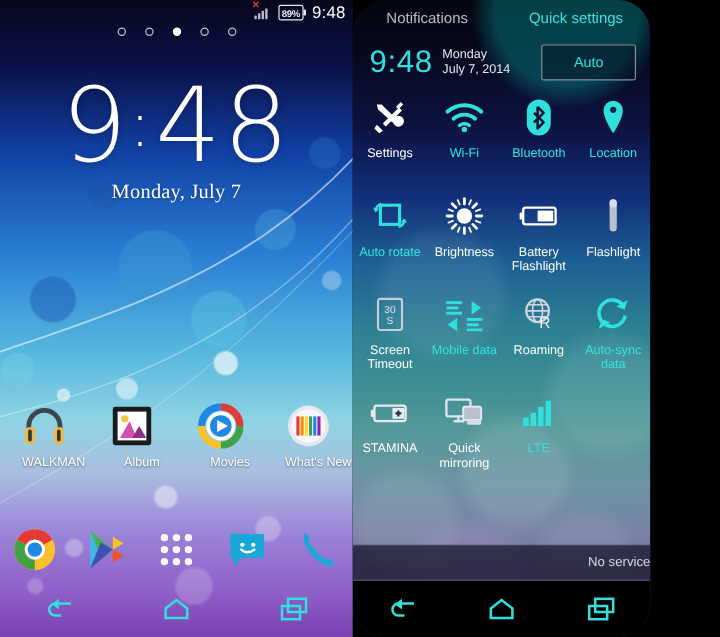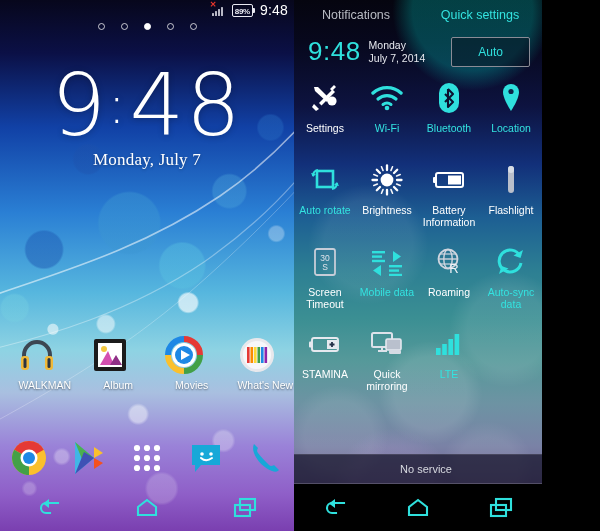--- a/index.html
+++ b/index.html
@@ -66,21 +66,21 @@
   .ic{width:38px;height:38px;position:relative;}
 
   .dock{position:absolute;bottom:53px;left:0;right:0;display:flex;align-items:center;z-index:5;}
   .dock>div{flex:1;display:flex;justify-content:center;}
 
   .navbar{position:absolute;bottom:0;left:0;right:0;height:47px;display:flex;align-items:center;z-index:7;}
   .navbar>div{flex:1;display:flex;justify-content:center;align-items:center;}
   .phone-left .navbar{background:rgba(24,10,42,.0);}
 
   
-  .phone-right{position:relative;width:248px;height:531px;overflow:hidden;}
+  .phone-right{position:relative;width:248px;height:531px;overflow:hidden;border-radius:27px;}
   .qs-bg{position:absolute;inset:0;
     background:linear-gradient(180deg,#05050f 0%,#07081d 8%,#0d1340 20%,#12307a 31%,#1d5f93 41%,
       #2d7f93 51%,#3b8f93 60%,#56999a 68%,#6d93a3 76%,#7a82a6 84%,#6e5f8f 92%,#4b3c63 97%,#2a2440 100%);}
   .qs-bg:after{content:"";position:absolute;inset:0;
     background:
       radial-gradient(circle at 72% 2%,rgba(0,200,190,.30) 0 60px,rgba(0,0,0,0) 80px),
       radial-gradient(circle at 30% 46%,rgba(255,255,255,.07) 0 44px,rgba(0,0,0,0) 60px),
       radial-gradient(circle at 86% 62%,rgba(255,255,255,.09) 0 40px,rgba(0,0,0,0) 58px),
       radial-gradient(circle at 55% 74%,rgba(255,255,255,.10) 0 36px,rgba(0,0,0,0) 52px),
       radial-gradient(circle at 18% 82%,rgba(255,255,255,.08) 0 34px,rgba(0,0,0,0) 50px),
@@ -99,21 +99,21 @@
 
   .qs-grid{position:relative;z-index:3;margin-top:14px;}
   .qs-row{display:flex;margin-bottom:4px;}
   .qs-cell{flex:1;display:flex;flex-direction:column;align-items:center;min-height:78px;}
   .qs-ic{width:34px;height:34px;position:relative;display:flex;align-items:center;justify-content:center;}
   .qs-lbl{margin-top:7px;font-size:10.5px;line-height:12px;text-align:center;color:#fff;}
   .qs-lbl.on{color:#33e3e0;}
 
   .no-service{position:absolute;bottom:47px;left:0;right:0;height:28px;background:rgba(20,18,40,.72);
     border-top:1px solid rgba(255,255,255,.10);border-bottom:1px solid rgba(255,255,255,.18);
-    display:flex;align-items:center;justify-content:center;z-index:4;padding-left:16px;}
+    display:flex;align-items:center;justify-content:flex-end;z-index:4;padding-left:16px;}
   .no-service span{font-size:11px;color:#d6d8df;}
   .phone-right .navbar{background:#000;}
 
   .cy{fill:none;stroke:#2fe0dd;stroke-width:2.1;stroke-linecap:square;}
 </style>
 </head>
 <body>
 
 <div class="screens">
 
@@ -389,21 +389,21 @@
           <div class="qs-lbl">Brightness</div>
         </div>
         <div class="qs-cell">
           <div class="qs-ic">
             <svg width="34" height="20" viewBox="0 0 34 20">
               <rect x="4" y="3" width="27" height="14" rx="2" fill="none" stroke="#fff" stroke-width="2"></rect>
               <rect x="1" y="7" width="3.5" height="6" rx="1" fill="#fff"></rect>
               <rect x="16" y="5.5" width="13" height="9" fill="#fff"></rect>
             </svg>
           </div>
-          <div class="qs-lbl">Battery Information</div>
+          <div class="qs-lbl">Battery Flashlight</div>
         </div>
         <div class="qs-cell">
           <div class="qs-ic">
             <svg width="14" height="32" viewBox="0 0 14 32">
               <rect x="4" y="2" width="6" height="27" rx="3" fill="#b9bfcb"></rect>
               <rect x="4" y="2" width="6" height="7" rx="3" fill="#d7dce5"></rect>
             </svg>
           </div>
           <div class="qs-lbl">Flashlight</div>
         </div>

